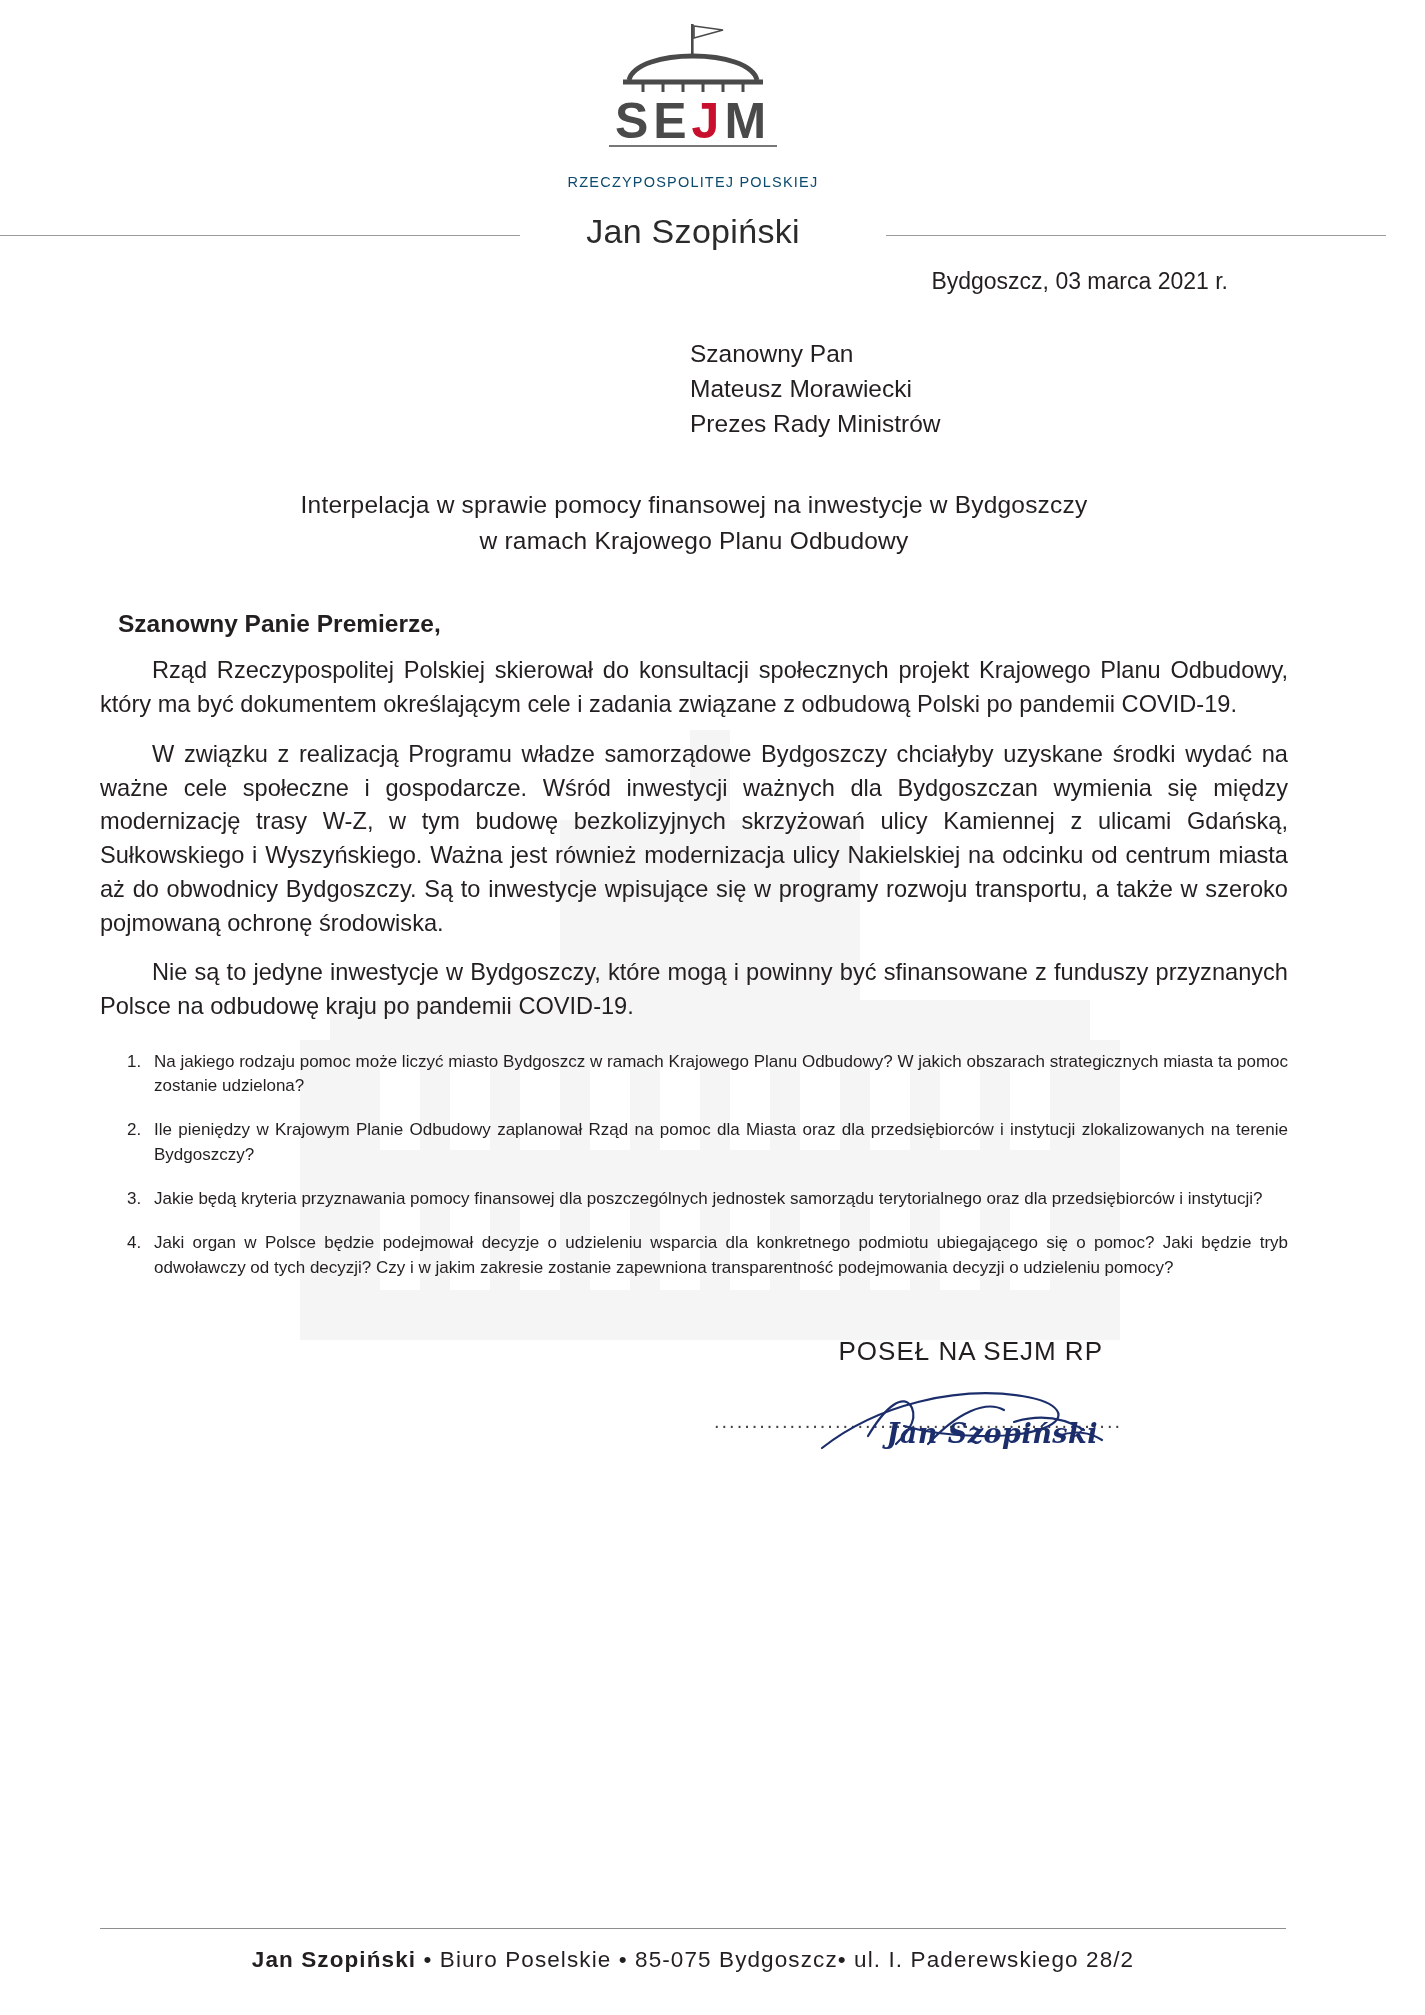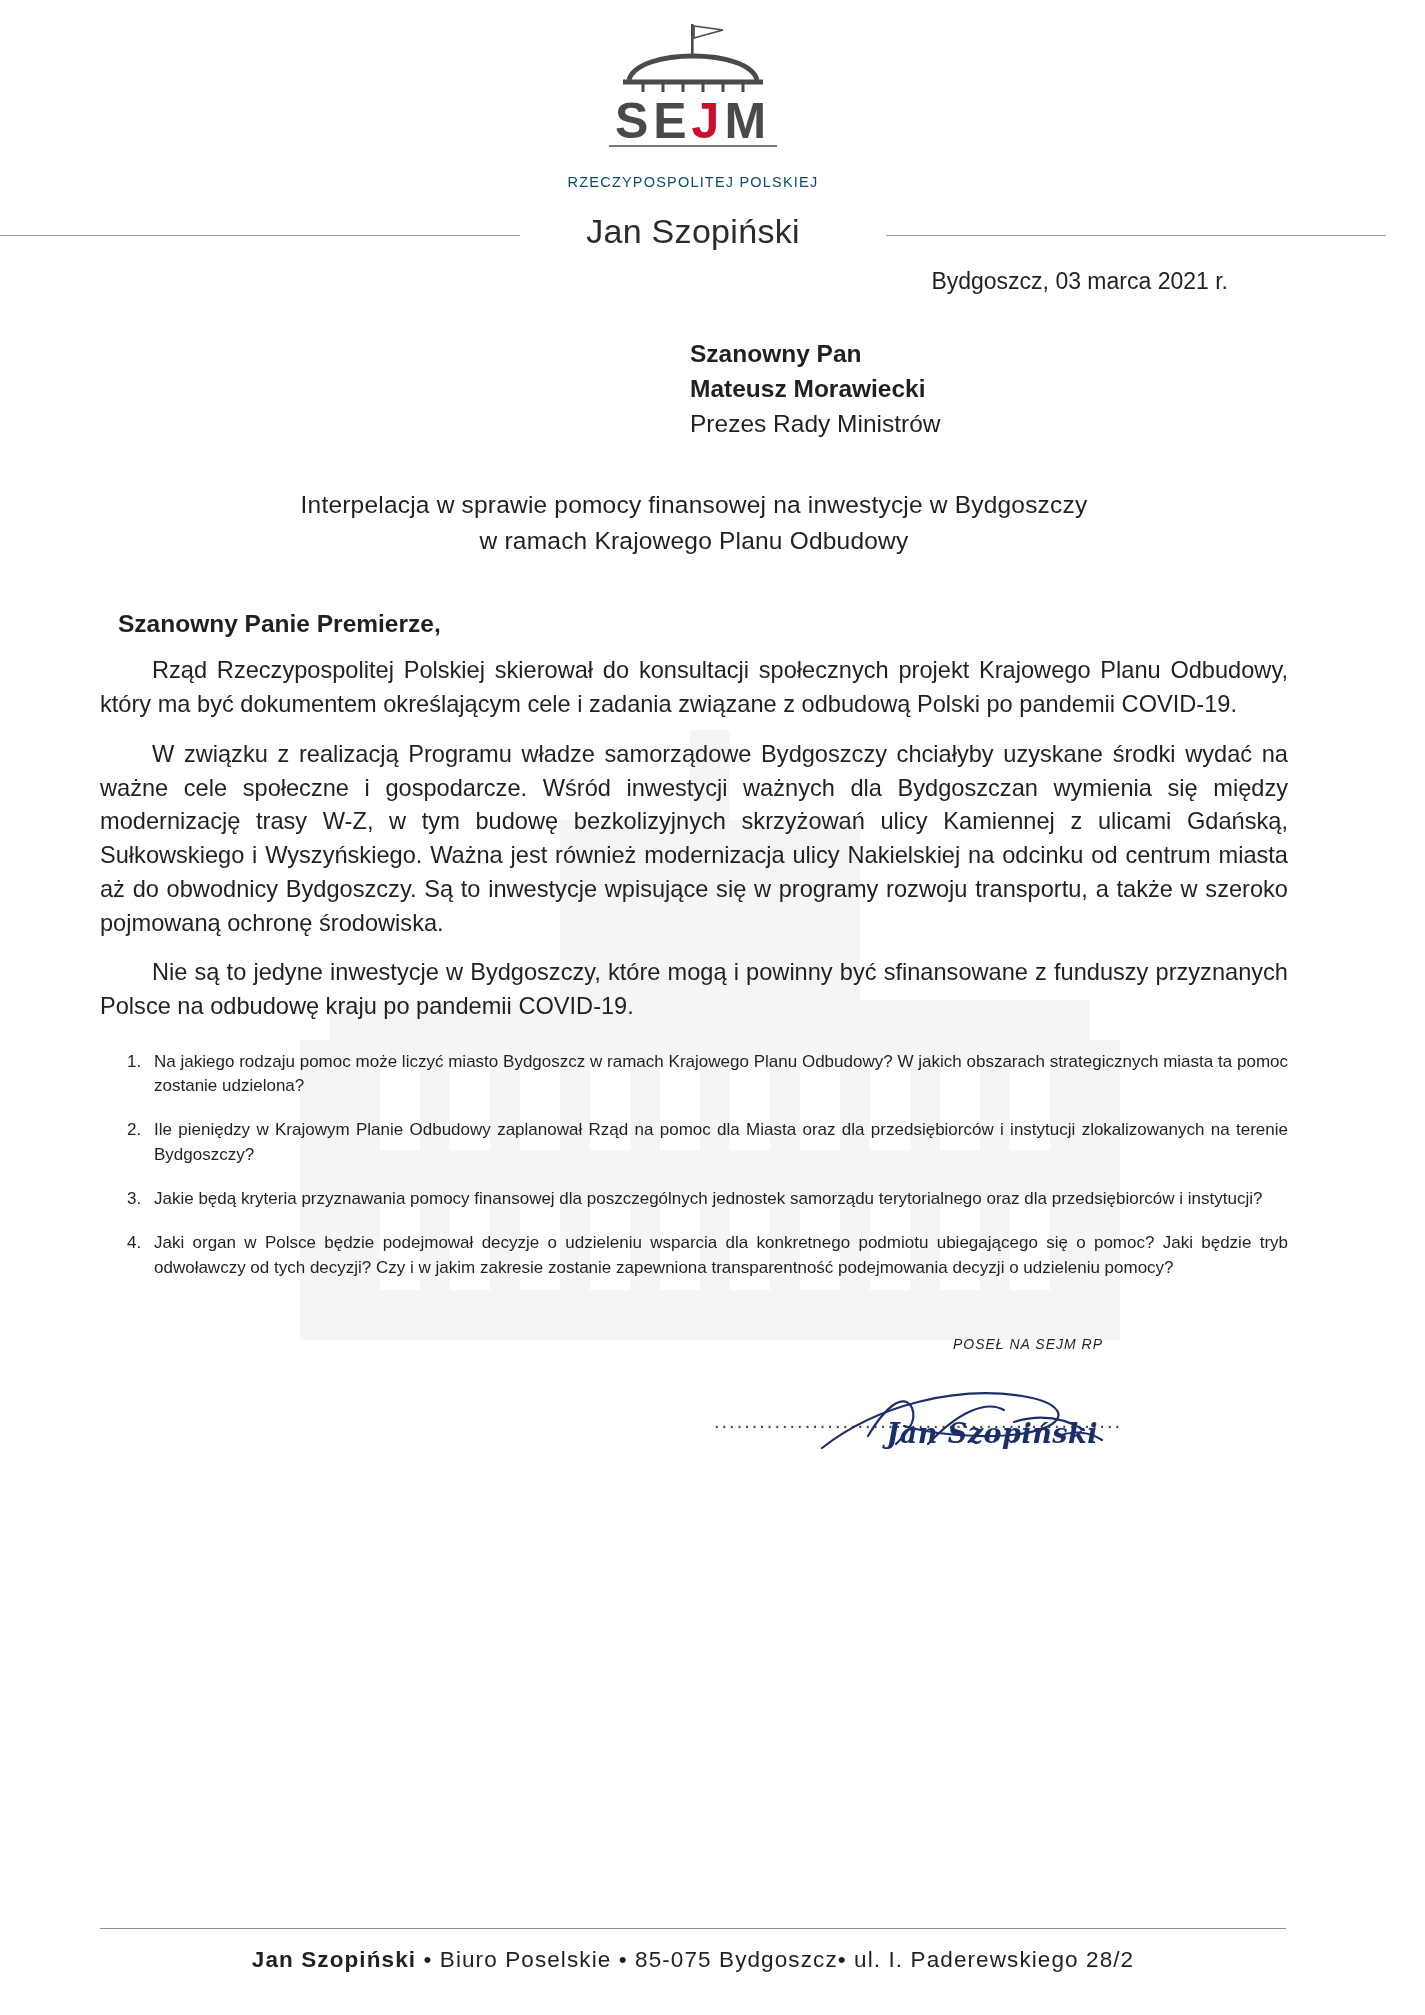--- a/index.html
+++ b/index.html
@@ -80,21 +80,21 @@
     margin-top: 10px;
     padding-right: 60px;
     color: #231f20;
   }
   .addressee {
     margin-top: 42px;
     padding-left: 590px;
     font-size: 24.5px;
     line-height: 1.42;
   }
-  .addressee .b { font-weight: bold; }
+  .addressee .b { font-weight: normal; }
 
   .subject {
     margin-top: 46px;
     text-align: center;
     font-size: 24.5px;
     line-height: 1.45;
     letter-spacing: 0.2px;
     color: #231f20;
   }
 
@@ -139,24 +139,23 @@
   
   .sig-block {
     margin-top: 56px;
     position: relative;
     height: 190px;
   }
   .sig-title {
     position: absolute;
     right: 185px;
     top: 0;
-    font-size: 14px;
+    font-size: 26px;
     letter-spacing: 1px;
     color: #231f20;
-    font-style: italic;
   }
   .sig-dots {
     position: absolute;
     right: 130px;
     top: 74px;
     width: 480px;
     text-align: center;
     font-size: 20px;
     color: #444;
     letter-spacing: 2px;

